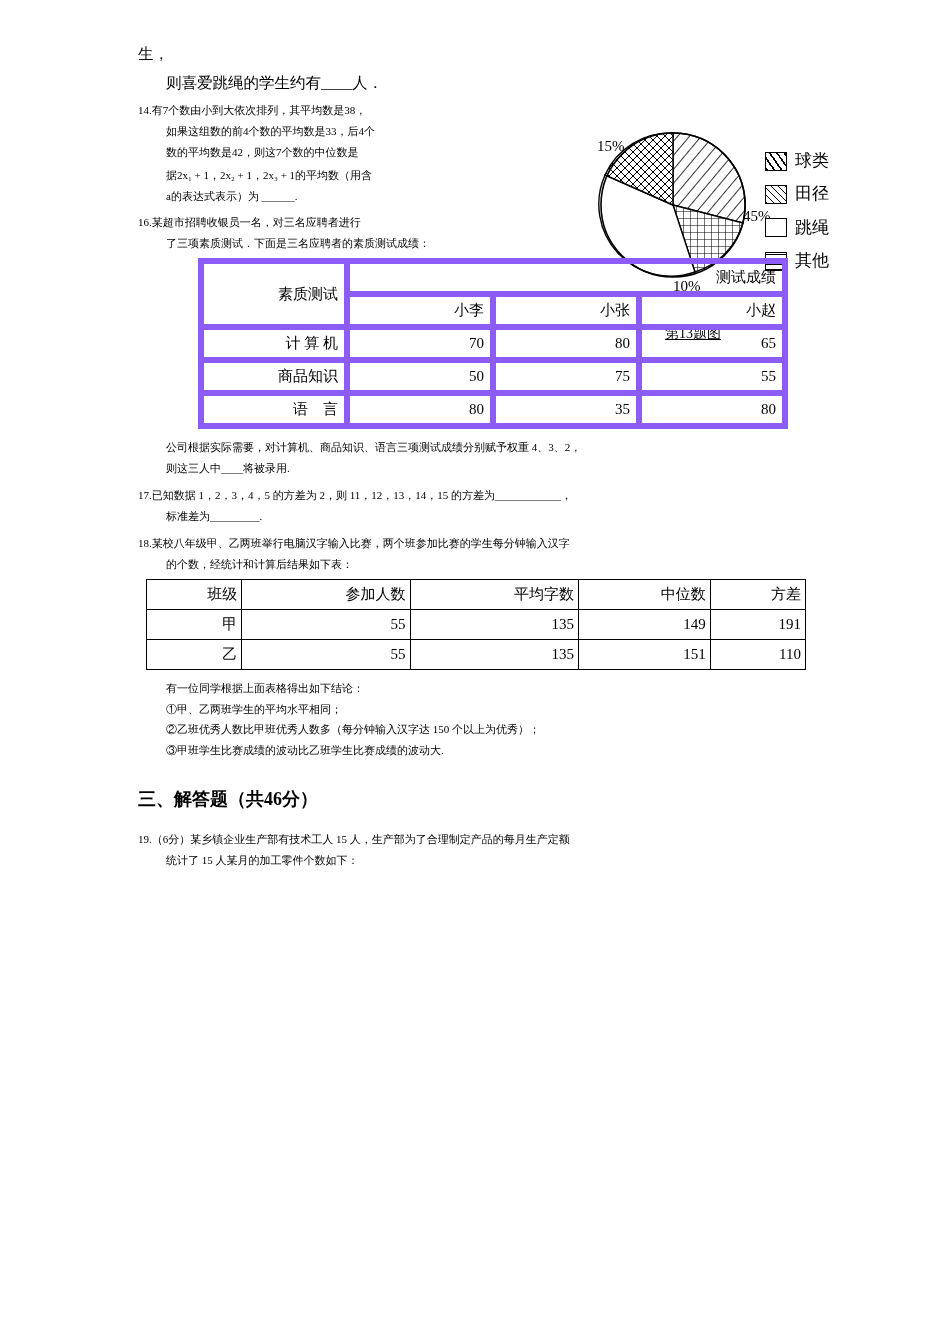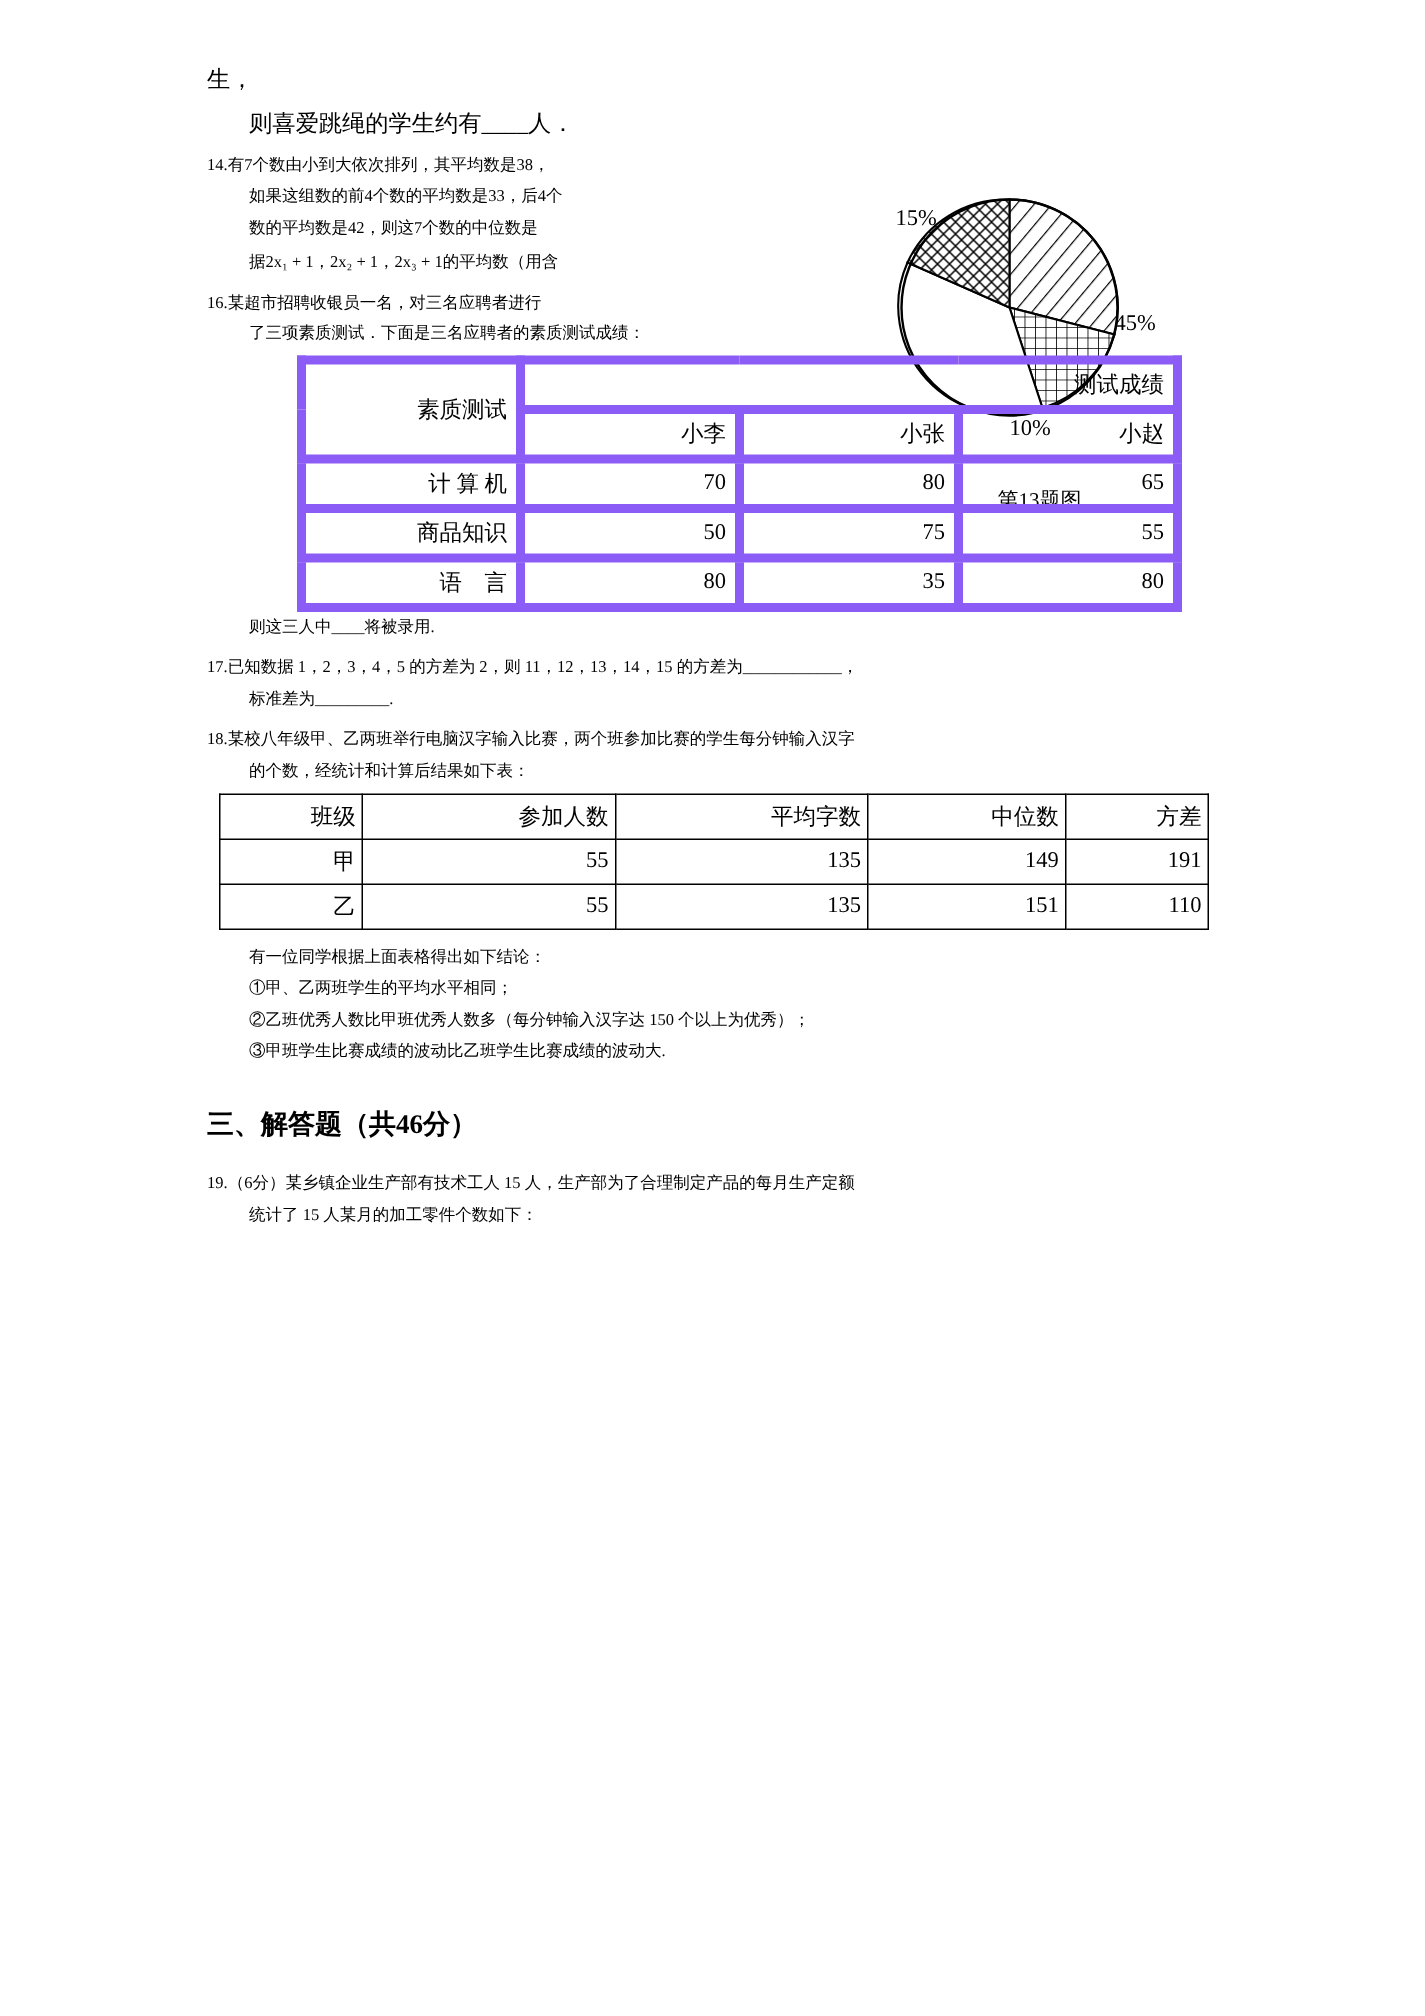--- a/index.html
+++ b/index.html
@@ -58,37 +58,56 @@
       <path d="M88,85 L110,152 A72,72 0 0,1 20,55 Z" fill="#ffffff" stroke="#000" stroke-width="1.4"></path>
 
       <path d="M88,85 L20,55 A72,72 0 0,1 88,13 Z" fill="url(#pCross)" stroke="#000" stroke-width="1.4"></path>
       <circle cx="88" cy="85" r="72" fill="none" stroke="#000" stroke-width="1.6"></circle>
     </svg>
 
     <div class="pct" style="left:12px;top:18px;">15%</div>
     <div class="pct" style="left:158px;top:88px;">45%</div>
     <div class="pct" style="left:88px;top:158px;">10%</div>
 
+    <div class="legend">
+      <div class="legend-row">
+        <span class="swatch" style="background-image:repeating-linear-gradient(55deg,#000 0 1.6px,#fff 1.6px 6px);"></span>
+        <span>球类</span>
+      </div>
+      <div class="legend-row">
+        <span class="swatch" style="background-image:repeating-linear-gradient(45deg,#000 0 1px,#fff 1px 5px),repeating-linear-gradient(-45deg,#000 0 1px,#fff 1px 5px);"></span>
+        <span>田径</span>
+      </div>
+      <div class="legend-row">
+        <span class="swatch" style="background:#fff;"></span>
+        <span>跳绳</span>
+      </div>
+      <div class="legend-row">
+        <span class="swatch" style="background-image:repeating-linear-gradient(0deg,#000 0 1.1px,#fff 1.1px 5px),repeating-linear-gradient(90deg,#000 0 1.1px,#fff 1.1px 5px);"></span>
+        <span>其他</span>
+      </div>
+    </div>
 
     <div class="caption">第13题图</div>
   </div>
 
   <div class="content">
 
     <p class="line">生，</p>
     <p class="line indent">则喜爱跳绳的学生约有____人．</p>
 
     <div style="width:400px;">
       <p class="q">14.有7个数由小到大依次排列，其平均数是38，</p>
       <p class="q indent">如果这组数的前4个数的平均数是33，后4个</p>
       <p class="q indent">数的平均数是42，则这7个数的中位数是</p>
     </div>
 
     <div style="width:400px;margin-top:2px;">
       <p class="q indent">据2x₁ + 1，2x₂ + 1，2x₃ + 1的平均数（用含</p>
+      <p class="q indent">a的表达式表示）为 ______.</p>
     </div>
 
     <div style="margin-top:6px;">
       <p class="q">16.某超市招聘收银员一名，对三名应聘者进行</p>
       <p class="q indent">了三项素质测试．下面是三名应聘者的素质测试成绩：</p>
 
       <table class="t1">
         <tbody>
             <tr>
           <th rowspan="2" class="wide">素质测试</th>
@@ -113,20 +132,21 @@
         </tr>
         <tr>
           <td>语　言</td>
           <td>80</td>
           <td>35</td>
           <td>80</td>
         </tr>
       </tbody>
         </table>
 
+      <p class="q indent" style="margin-top:8px;">公司根据实际需要，对计算机、商品知识、语言三项测试成绩分别赋予权重 4、3、2，</p>
       <p class="q indent">则这三人中____将被录用.</p>
     </div>
 
     <div style="margin-top:6px;">
       <p class="q">17.已知数据 1，2，3，4，5 的方差为 2，则 11，12，13，14，15 的方差为____________，</p>
       <p class="q indent">标准差为_________.</p>
     </div>
 
     <div style="margin-top:6px;">
       <p class="q">18.某校八年级甲、乙两班举行电脑汉字输入比赛，两个班参加比赛的学生每分钟输入汉字</p>

